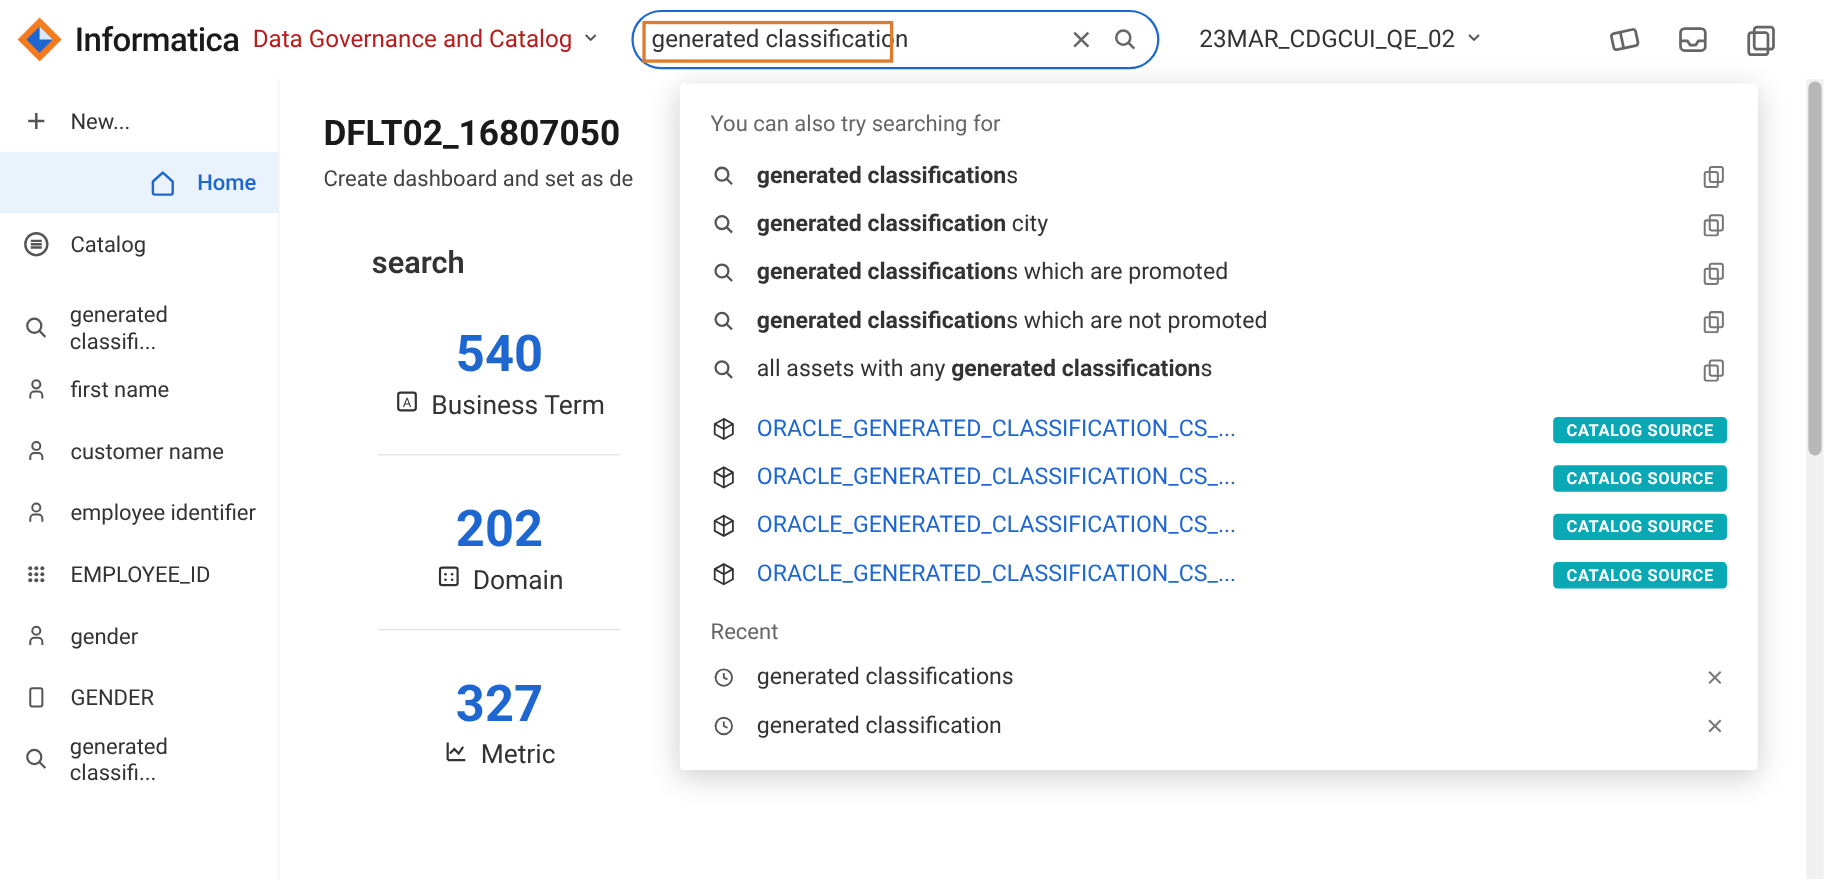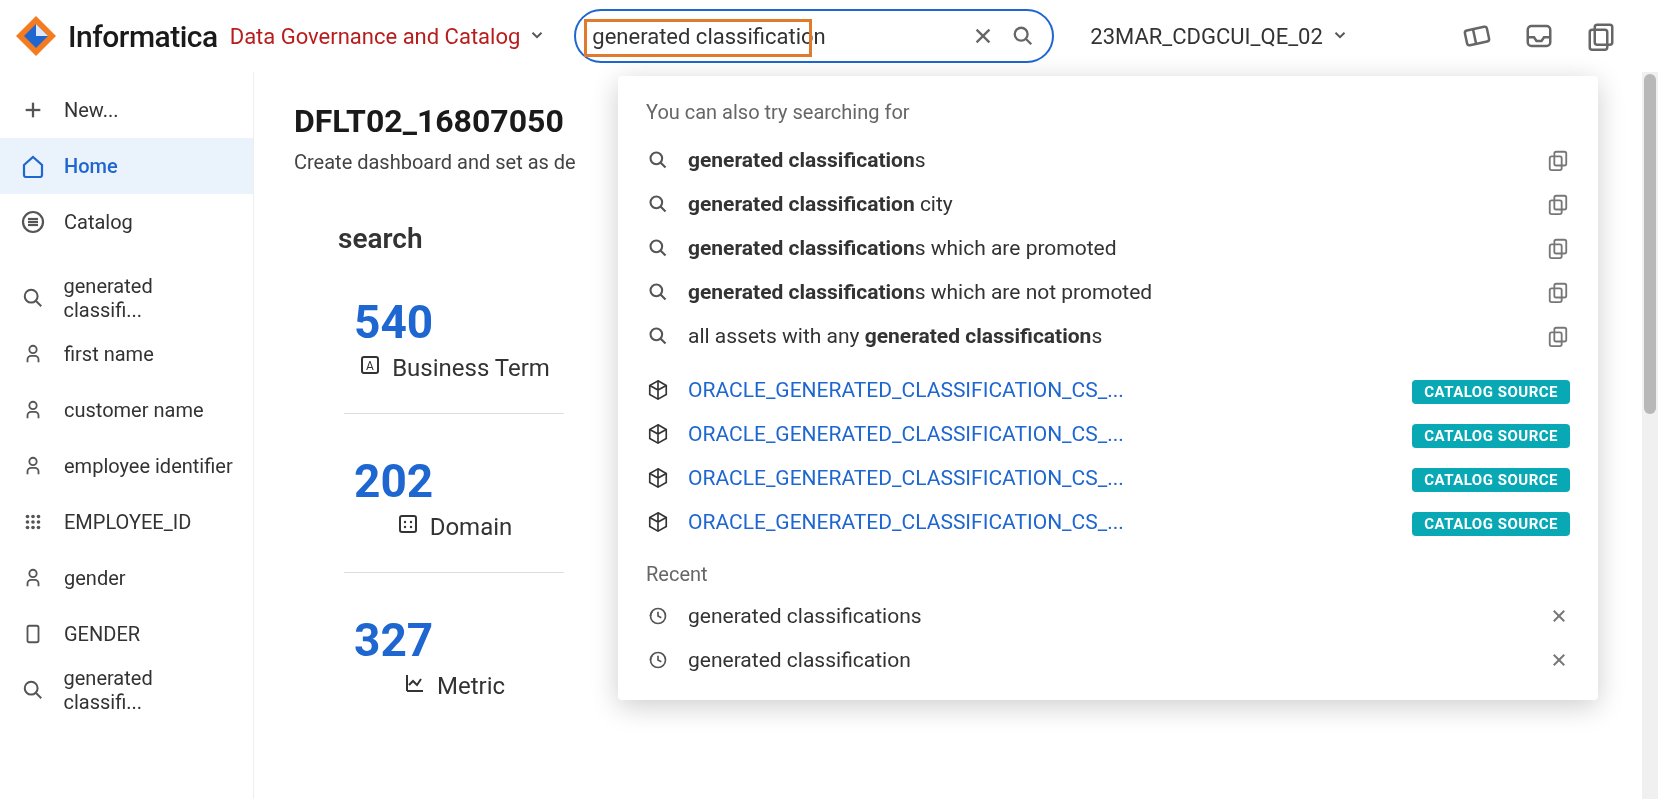--- a/index.html
+++ b/index.html
@@ -19,32 +19,32 @@
   .icon-btn { width: 26px; height: 26px; display:flex; align-items:center; justify-content:center; cursor:pointer; color:#666; }
 
   .org-switch { margin-left: 36px; display:flex; align-items:center; font-size: 22px; color:#333; cursor:pointer; }
   .header-icons { margin-left:auto; display:flex; gap: 28px; padding-right: 28px; }
   .hdr-ico { width:34px; height:34px; color:#666; cursor:pointer; display:flex;align-items:center;justify-content:center; }
 
   
   .layout { display:flex; height: calc(799px - 72px); }
   .sidebar { width: 254px; border-right: 1px solid #eee; padding-top: 10px; }
   .side-item { display:flex; align-items:center; height: 56px; padding: 0 20px; font-size: 20px; color:#333; cursor:pointer; gap: 18px; }
-  .side-item.active { background:#eaf2fb; color:#1e66d0; font-weight:500; }
+  .side-item.active { background:#eaf2fb; color:#1e66d0; font-weight:500;justify-content:flex-end; }
   .side-sep { height: 20px; }
   .side-ico { width:26px; height:26px; display:flex;align-items:center;justify-content:center; color:#555; }
   .side-item.active .side-ico { color:#1e66d0; }
 
   
   .main { flex:1; padding: 30px 40px; position:relative; }
   .dash-title { font-size: 32px; font-weight:700; color:#1a1a1a; }
   .dash-sub { font-size: 20px; color:#444; margin-top: 10px; }
   .panel-title { font-size: 28px; font-weight:600; margin-top: 48px; margin-left: 44px; }
   .stat { margin-top: 40px; margin-left: 60px; }
-  .stat-num { font-size: 46px; font-weight:700; color:#1e66d0; text-align:left; width:200px; }
+  .stat-num { font-size: 46px; font-weight:700; color:#1e66d0; text-align:center; width:200px; }
   .stat-lbl { display:flex; align-items:center; justify-content:center; gap:10px; font-size:24px;color:#333; width:200px; margin-top:4px;}
   .stat-sep { border-top:1px solid #ddd; width: 220px; margin: 30px 0 0 50px; }
 
   
   .dropdown { position:absolute; left: 577px; top: 76px; width: 980px; background:#fff; box-shadow: 0 6px 28px rgba(0,0,0,.2); border-radius: 4px; padding: 24px 0 18px 0; z-index:50;margin-left:41px; }
   .dd-hint { font-size:20px; color:#666; padding: 0 28px 14px 28px; }
   .dd-row { display:flex; align-items:center; padding: 10px 28px; font-size:21px; color:#333; cursor:pointer; gap:18px; }
   .dd-row .ico { width:24px;height:24px;color:#555; display:flex;align-items:center;justify-content:center;flex-shrink:0;}
   .dd-row .right { margin-left:auto; }
   .badge { background:#09a8b5; color:#fff; font-size:15px; font-weight:700; padding:3px 12px; border-radius:4px; letter-spacing:.5px;}

